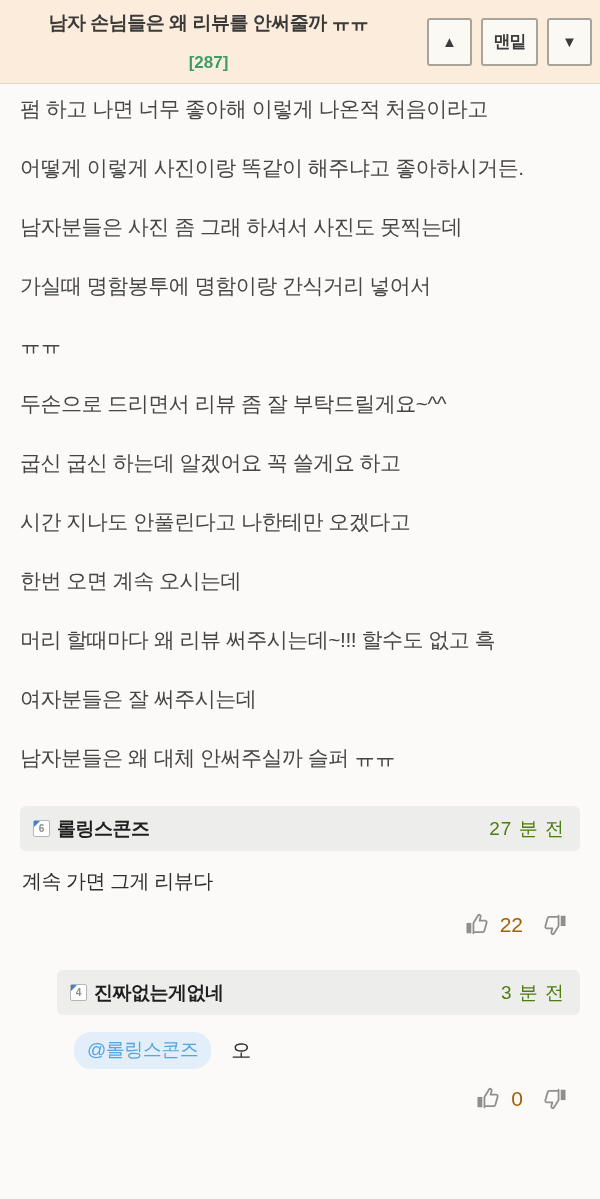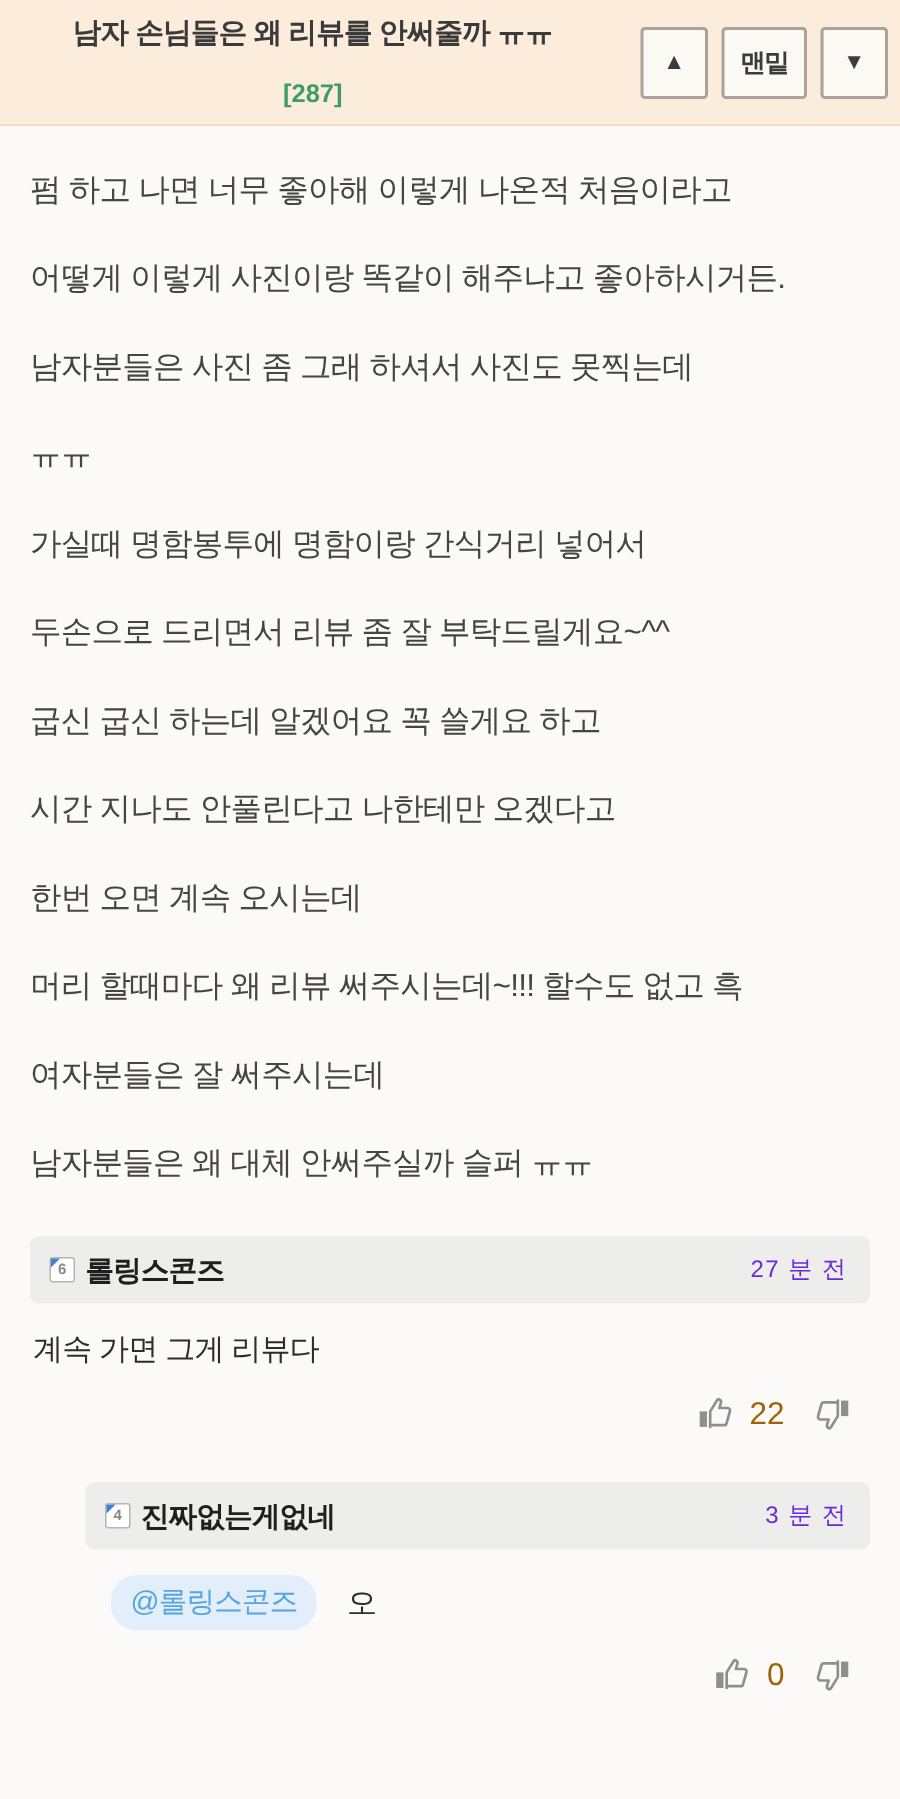--- a/index.html
+++ b/index.html
@@ -40,21 +40,21 @@
     border: 2px solid #a9a49a;
     border-radius: 3px;
     font-family: inherit;
     font-size: 15px; font-weight: 700; color: #3c3c3c;
     display: flex; align-items: center; justify-content: center;
     cursor: pointer;
   }
   .nav-btn.mid { min-width: 57px; font-size: 17px; font-weight: 600; letter-spacing: -1px; }
 
   
-  .post-body { padding: 32px 20px 0 20px; }
+  .post-body { padding: 14px 20px 0 20px; }
   .post-body p {
     font-size: 21px; color: #454545; letter-spacing: -0.5px;
     line-height: 22px;
     margin-bottom: 37px;
     white-space: nowrap;
   }
 
   
   .comments { margin: 5px 20px 0 20px; }
   .comment-head {
@@ -76,21 +76,21 @@
     font-size: 10px; font-weight: 700; color: #8a8a8a;
     flex: none;
   }
   .badge::before {
     content: "";
     position: absolute; top: 0; left: 0;
     border-top: 6px solid var(--badge-blue, #3f7fd4);
     border-right: 6px solid transparent;
   }
   .author { font-size: 19px; font-weight: 700; color: #1f1f1f; letter-spacing: -0.5px; }
-  .time { margin-left: auto; font-size: 16px; color: #6d28d9; letter-spacing: 1px; }
+  .time { margin-left: auto; font-size: 19px; color: #4d7c0f; letter-spacing: 1px; }
 
   .comment-text {
     padding: 17px 2px 12px 2px;
     font-size: 20px; color: #2d2d2d; letter-spacing: -0.5px;
   }
   .comment-text.reply { margin-left: 52px; display: flex; align-items: center; gap: 20px; }
   .mention {
     background: var(--mention-bg, #e2effa);
     color: var(--mention-blue, #57a4de);
     border-radius: 17px;
@@ -127,22 +127,22 @@
       <button class="nav-btn">
           <span>▼</span>
         </button>
     </div>
   </div>
 
   <div class="post-body">
     <p>펌 하고 나면 너무 좋아해 이렇게 나온적 처음이라고</p>
     <p>어떻게 이렇게 사진이랑 똑같이 해주냐고 좋아하시거든.</p>
     <p>남자분들은 사진 좀 그래 하셔서 사진도 못찍는데</p>
+    <p>가실때 명함봉투에 명함이랑 간식거리 넣어서</p>
     <p>ㅠㅠ</p>
-    <p>가실때 명함봉투에 명함이랑 간식거리 넣어서</p>
     <p>두손으로 드리면서 리뷰 좀 잘 부탁드릴게요~^^</p>
     <p>굽신 굽신 하는데 알겠어요 꼭 쓸게요 하고</p>
     <p>시간 지나도 안풀린다고 나한테만 오겠다고</p>
     <p>한번 오면 계속 오시는데</p>
     <p>머리 할때마다 왜 리뷰 써주시는데~!!! 할수도 없고 흑</p>
     <p>여자분들은 잘 써주시는데</p>
     <p>남자분들은 왜 대체 안써주실까 슬퍼 ㅠㅠ</p>
   </div>
 
   <div class="comments">

